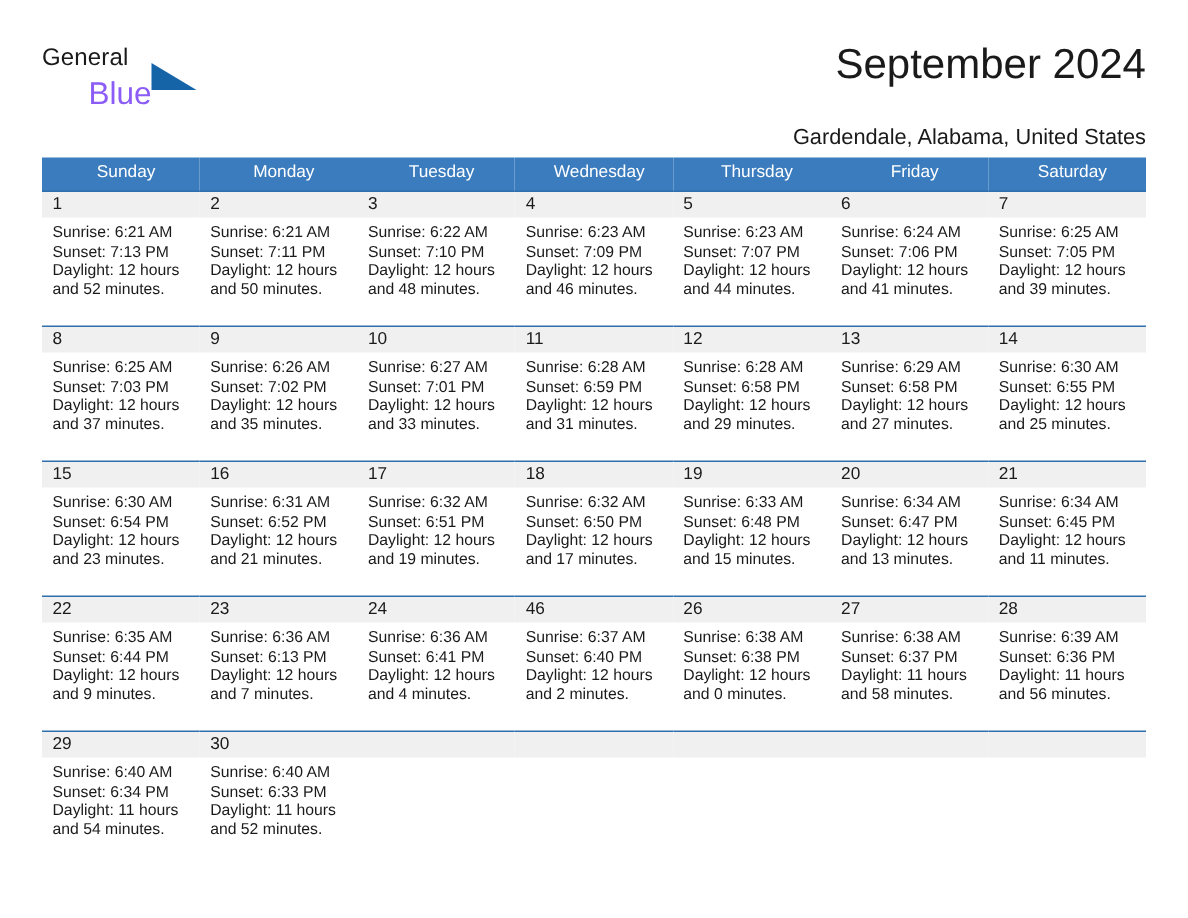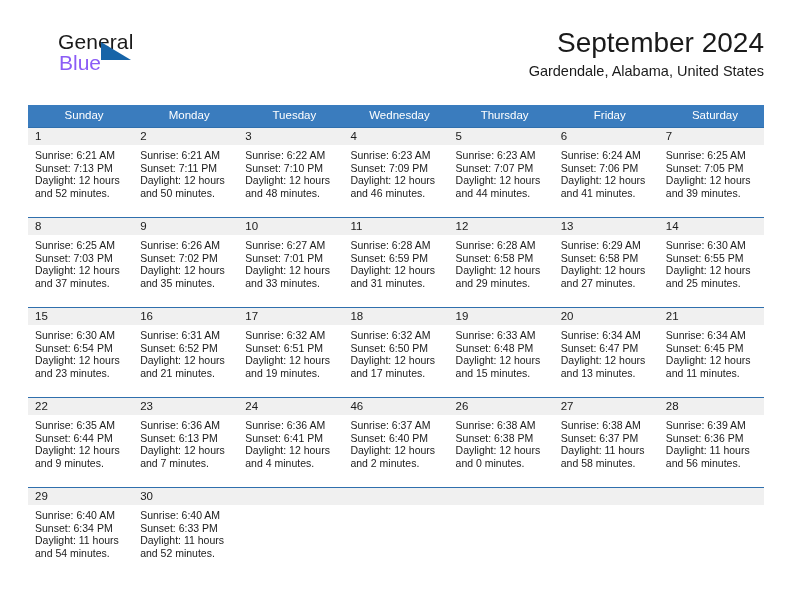--- a/index.html
+++ b/index.html
@@ -33,25 +33,24 @@
     position: absolute;
     left: 0;
     top: 4px;
     width: 120px;
     height: 54px;
   }
   .brand-general {
     position: absolute;
     left: 0;
     top: 0;
-    font-size: 21px;
+    font-size: 16px;
     letter-spacing: 0.1px;
     color: #1a1a1a;
     font-family: "Liberation Sans", sans-serif;
-    margin-left: 30px;
   }
   .brand-blue {
     position: absolute;
     left: 31px;
     top: 21px;
     font-size: 21px;
     color: #8b5cf6;
     font-family: "Liberation Sans", sans-serif;
   }
   .brand-triangle {
@@ -74,21 +73,21 @@
     font-size: 28px;
     font-weight: normal;
     color: #1a1a1a;
     line-height: 34px;
     white-space: nowrap;
   }
   .cal-subtitle {
     font-size: 14.5px;
     color: #1a1a1a;
     line-height: 20px;
-    margin-top: 1px;
+    margin-top: 22px;
     white-space: nowrap;
   }
 
   
   .calendar {
     position: absolute;
     left: 28px;
     top: 105px;
     width: 736px;
     border-collapse: collapse;

